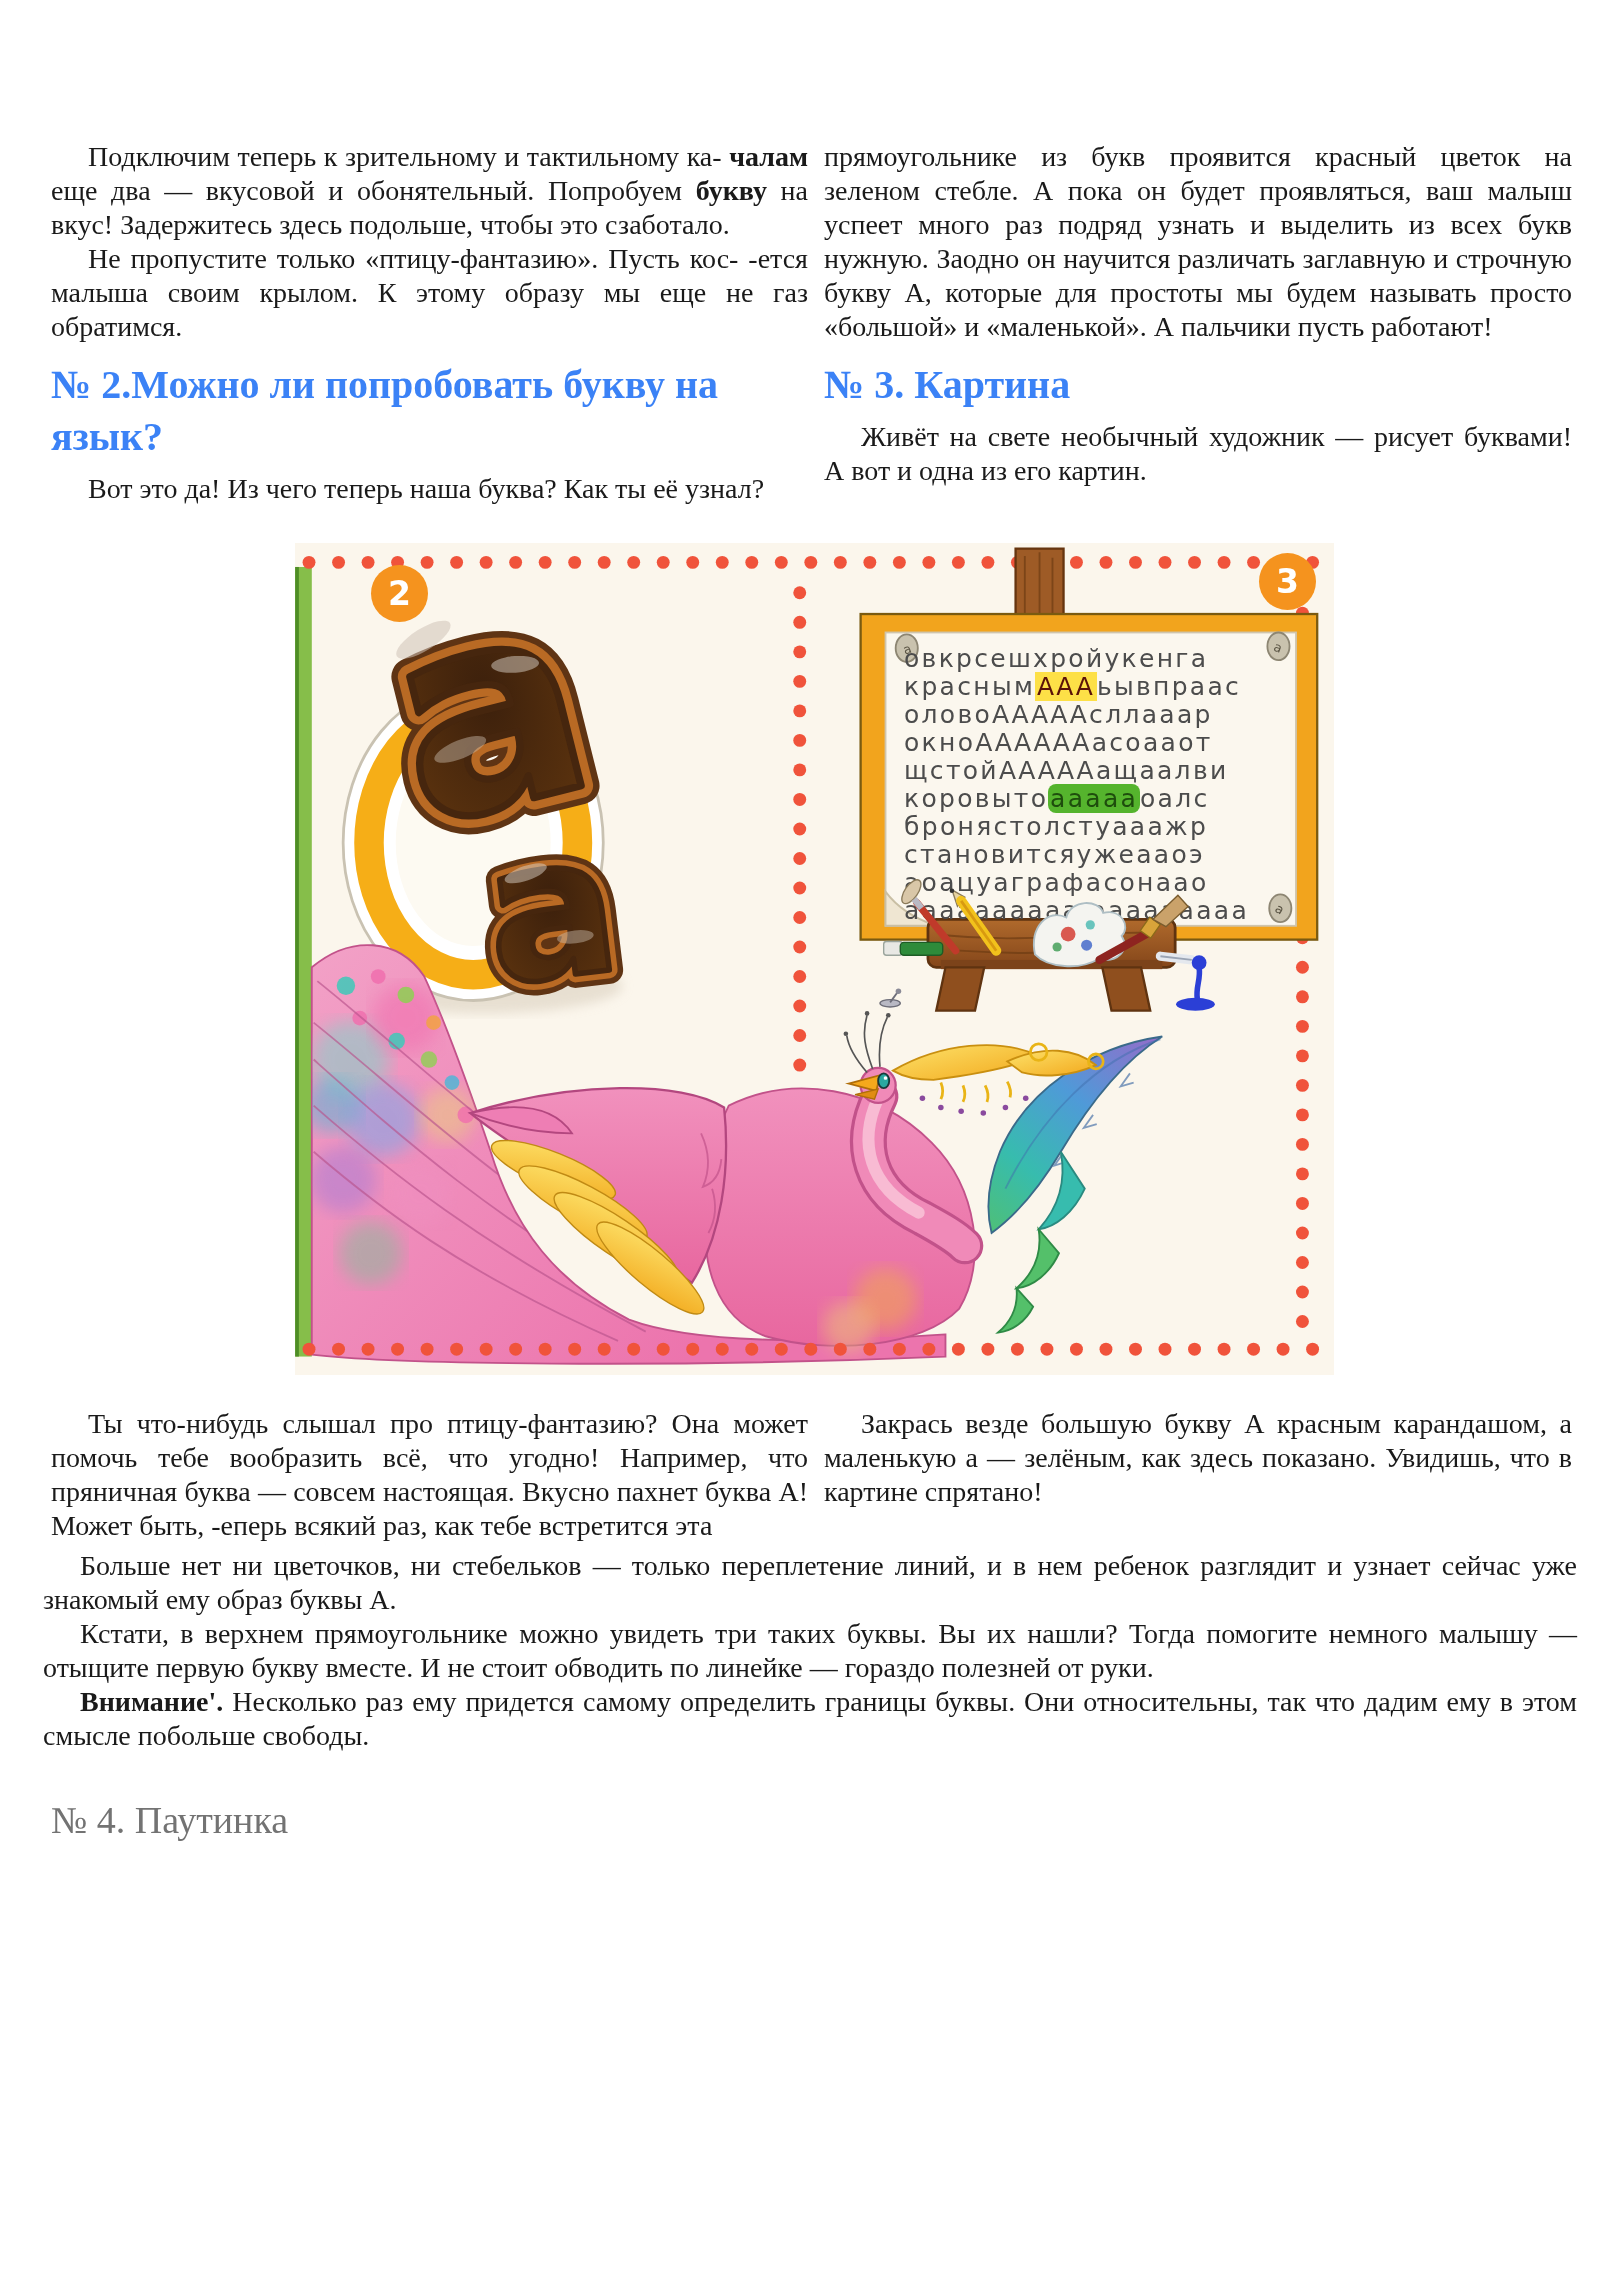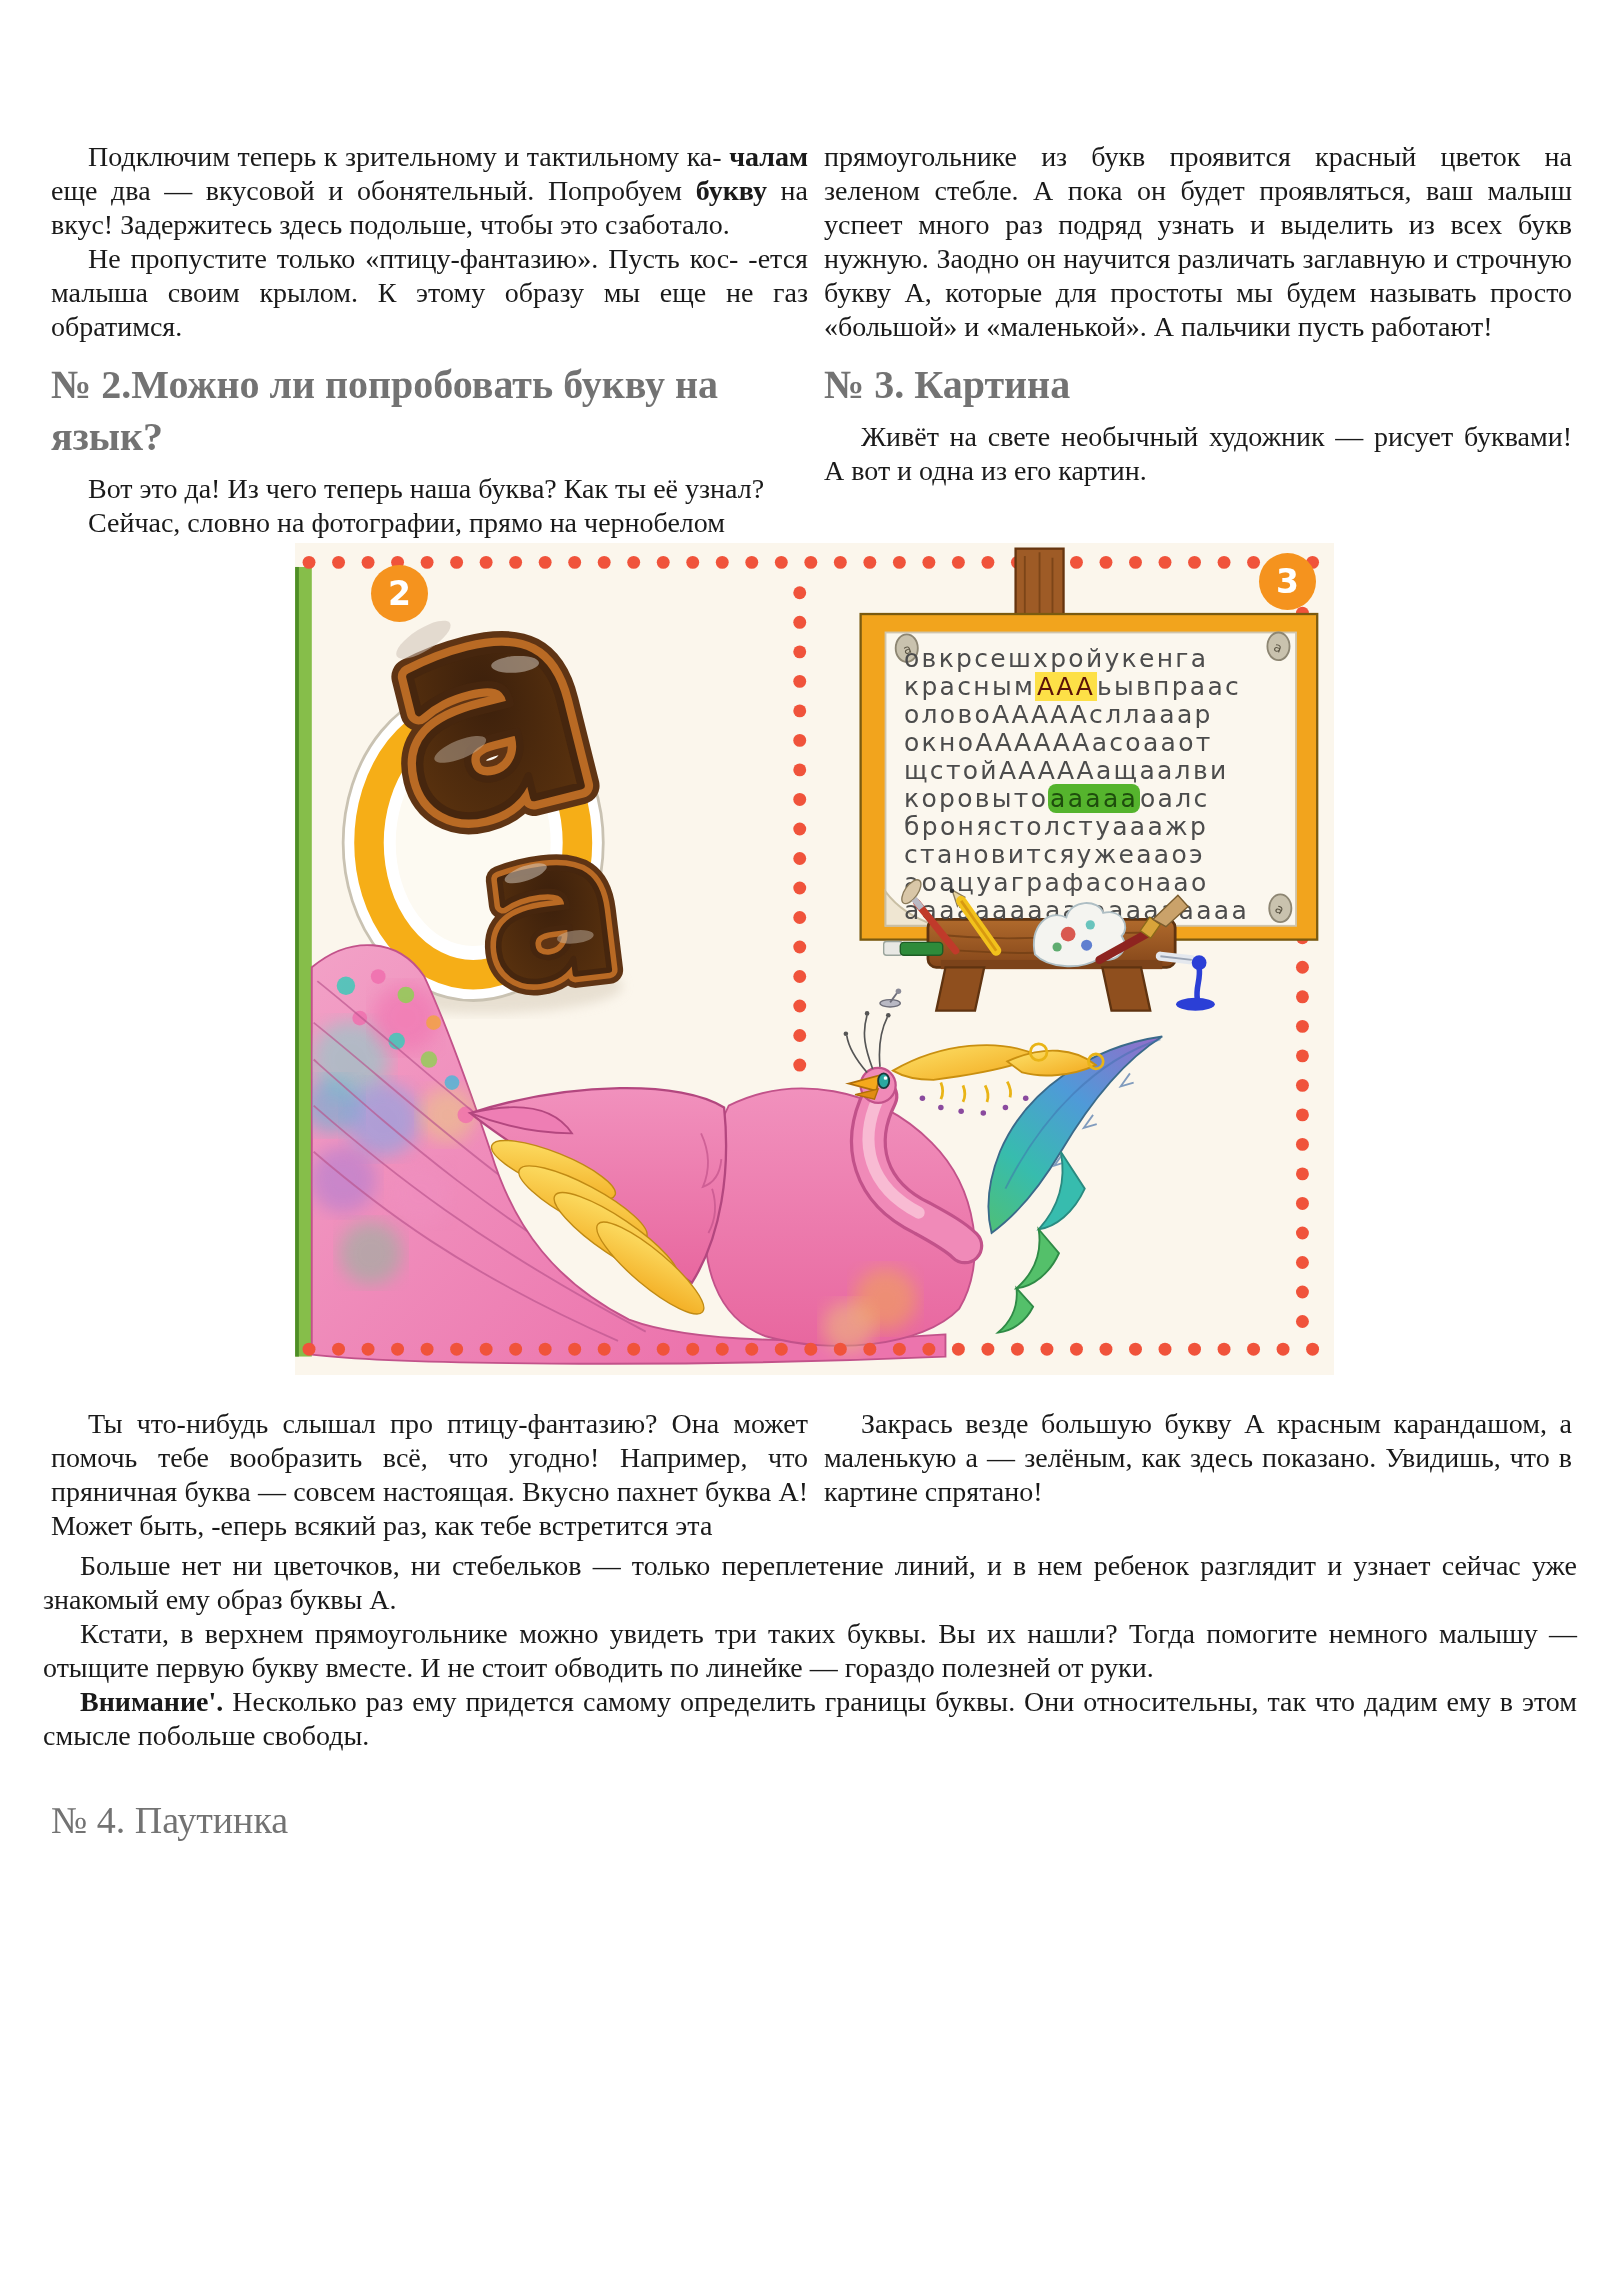--- a/index.html
+++ b/index.html
@@ -3,21 +3,21 @@
 <meta charset="utf-8">
 <style>
   html,body{margin:0;padding:0;}
   body{
     width:1619px;height:2289px;position:relative;background:#ffffff;
     font-family:"Liberation Serif",serif;color:#1a1a1a;
   }
   .col{position:absolute;}
   .body-text{font-size:28px;line-height:34px;text-align:justify;margin:0;}
   .ind{text-indent:37px;}
-  .h-big{font-family:"Liberation Serif",serif;font-weight:bold;color:#737373;
+  .h-big{font-family:"Liberation Serif",serif;font-weight:bold;color:#3b82f6;
          font-size:40px;line-height:52px;margin:14.8px 0 9.2px 0;}
   .h-small{font-family:"Liberation Serif",serif;font-weight:normal;color:#737373;
          font-size:38px;line-height:44px;margin:0;}
   b{font-weight:bold;}
 
   
   .illustration{
     position:absolute;left:295px;top:543px;width:1039px;height:832px;
     background:#FBF6EC;overflow:hidden;
   }
@@ -42,21 +42,20 @@
   .layer-fg{z-index:4;pointer-events:none;}
 </style>
 </head>
 <body>
 
 <div class="col" style="left:51px;top:140px;width:757px;">
   <p class="body-text ind"><span>Подключим теперь к зрительному и тактильному ка- </span><b>чалам</b><span> еще два — вкусовой и обонятельный. Попробуем </span><b>букву</b><span> на вкус! Задержитесь здесь подольше, чтобы это сзаботало.</span></p>
   <p class="body-text ind">Не пропустите только «птицу-фантазию». Пусть кос- -ется малыша своим крылом. К этому образу мы еще не газ обратимся.</p>
   <h2 class="h-big">№ 2.Можно ли попробовать букву на язык?</h2>
   <p class="body-text ind">Вот это да! Из чего теперь наша буква? Как ты её узнал?</p>
-  <p class="body-text ind" style="text-align:left;">Сейчас, словно на фотографии, прямо на чернобелом</p>
 </div>
 
 <div class="col" style="left:824px;top:140px;width:748px;">
   <p class="body-text">прямоугольнике из букв проявится красный цветок на зеленом стебле. А пока он будет проявляться, ваш малыш успеет много раз подряд узнать и выделить из всех букв нужную. Заодно он научится различать заглавную и строчную букву А, которые для простоты мы будем называть просто «большой» и «маленькой». А пальчики пусть работают!</p>
   <h2 class="h-big">№ 3. Картина</h2>
   <p class="body-text ind">Живёт на свете необычный художник — рисует буквами! А вот и одна из его картин.</p>
 </div>
 
 <div class="illustration">
 

